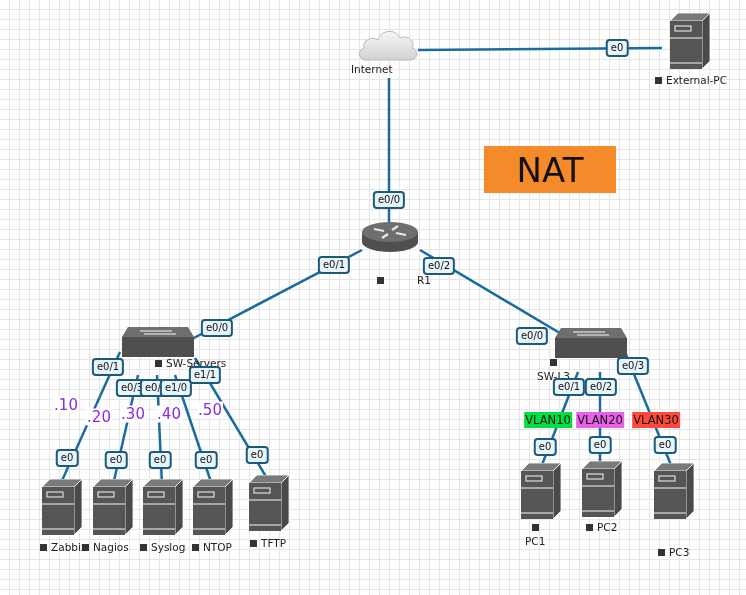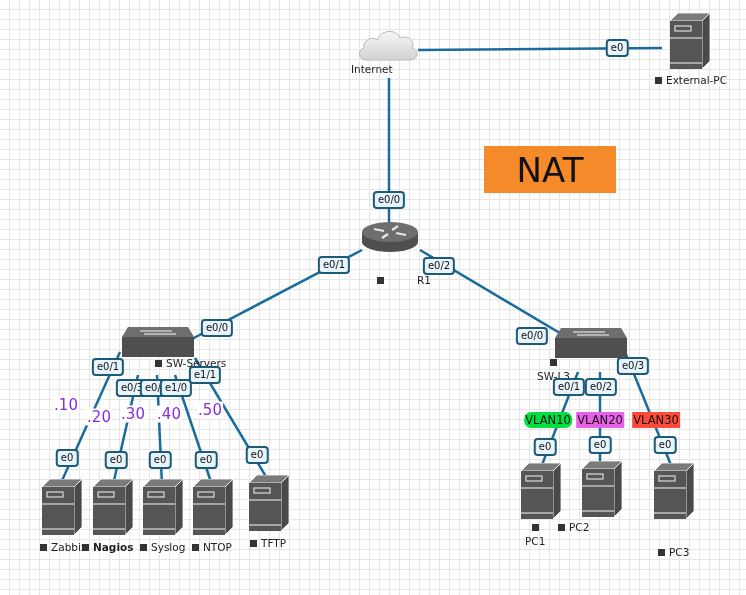--- a/index.html
+++ b/index.html
@@ -143,21 +143,21 @@
   <div class="node" style="left:93px;top:479px;">
     <svg width="42" height="56">
       <polygon points="0,8 8,0 40,0 32,8" fill="#7a7a7a" stroke="#fff" stroke-width="0.8"></polygon>
       <polygon points="32,8 40,0 40,48 32,56" fill="#4a4a4a" stroke="#fff" stroke-width="0.8"></polygon>
       <rect x="0" y="8" width="32" height="48" fill="#555"></rect>
       <line x1="0" y1="25" x2="32" y2="25" stroke="#ddd" stroke-width="1.2"></line>
       <line x1="0" y1="50" x2="32" y2="50" stroke="#ddd" stroke-width="1.2"></line>
       <rect x="5" y="13" width="16" height="5" fill="none" stroke="#ddd" stroke-width="1.2"></rect>
     </svg>
   </div>
-  <div class="node-label" style="left:82px;top:541px;font-weight:bold;">
+  <div class="node-label" style="left:82px;top:541px;">
     <span class="sq"></span>
     <span>Nagios</span>
   </div>
 
   <div class="node" style="left:143px;top:479px;">
     <svg width="42" height="56">
       <polygon points="0,8 8,0 40,0 32,8" fill="#7a7a7a" stroke="#fff" stroke-width="0.8"></polygon>
       <polygon points="32,8 40,0 40,48 32,56" fill="#4a4a4a" stroke="#fff" stroke-width="0.8"></polygon>
       <rect x="0" y="8" width="32" height="48" fill="#555"></rect>
       <line x1="0" y1="25" x2="32" y2="25" stroke="#ddd" stroke-width="1.2"></line>
@@ -218,21 +218,21 @@
   <div class="node" style="left:582px;top:461px;">
     <svg width="42" height="56">
       <polygon points="0,8 8,0 40,0 32,8" fill="#7a7a7a" stroke="#fff" stroke-width="0.8"></polygon>
       <polygon points="32,8 40,0 40,48 32,56" fill="#4a4a4a" stroke="#fff" stroke-width="0.8"></polygon>
       <rect x="0" y="8" width="32" height="48" fill="#555"></rect>
       <line x1="0" y1="25" x2="32" y2="25" stroke="#ddd" stroke-width="1.2"></line>
       <line x1="0" y1="50" x2="32" y2="50" stroke="#ddd" stroke-width="1.2"></line>
       <rect x="5" y="13" width="16" height="5" fill="none" stroke="#ddd" stroke-width="1.2"></rect>
     </svg>
   </div>
-  <div class="node-label" style="left:558px;top:521px;justify-content:center;">
+  <div class="node-label" style="left:586px;top:521px;justify-content:center;">
     <span class="sq"></span>
     <span>PC2</span>
   </div>
 
   <div class="node" style="left:654px;top:463px;">
     <svg width="42" height="56">
       <polygon points="0,8 8,0 40,0 32,8" fill="#7a7a7a" stroke="#fff" stroke-width="0.8"></polygon>
       <polygon points="32,8 40,0 40,48 32,56" fill="#4a4a4a" stroke="#fff" stroke-width="0.8"></polygon>
       <rect x="0" y="8" width="32" height="48" fill="#555"></rect>
       <line x1="0" y1="25" x2="32" y2="25" stroke="#ddd" stroke-width="1.2"></line>
@@ -267,17 +267,17 @@
   <div class="port" style="left:545px;top:447px;">e0</div>
   <div class="port" style="left:600px;top:445px;">e0</div>
   <div class="port" style="left:665px;top:445px;">e0</div>
 
   <div class="ip" style="left:66px;top:405px;">.10</div>
   <div class="ip" style="left:99px;top:417px;">.20</div>
   <div class="ip" style="left:133px;top:414px;">.30</div>
   <div class="ip" style="left:169px;top:414px;">.40</div>
   <div class="ip" style="left:210px;top:410px;">.50</div>
 
-  <div class="vlan" style="left:548px;top:420px;background:#00e040;border-radius:7px;">VLAN10</div>
+  <div class="vlan" style="left:548px;top:420px;background:#00e040;">VLAN10</div>
   <div class="vlan" style="left:600px;top:420px;background:#e860e8;">VLAN20</div>
   <div class="vlan" style="left:656px;top:420px;background:#ff4a3a;">VLAN30</div>
 
 </div>
 
 </body></html>

